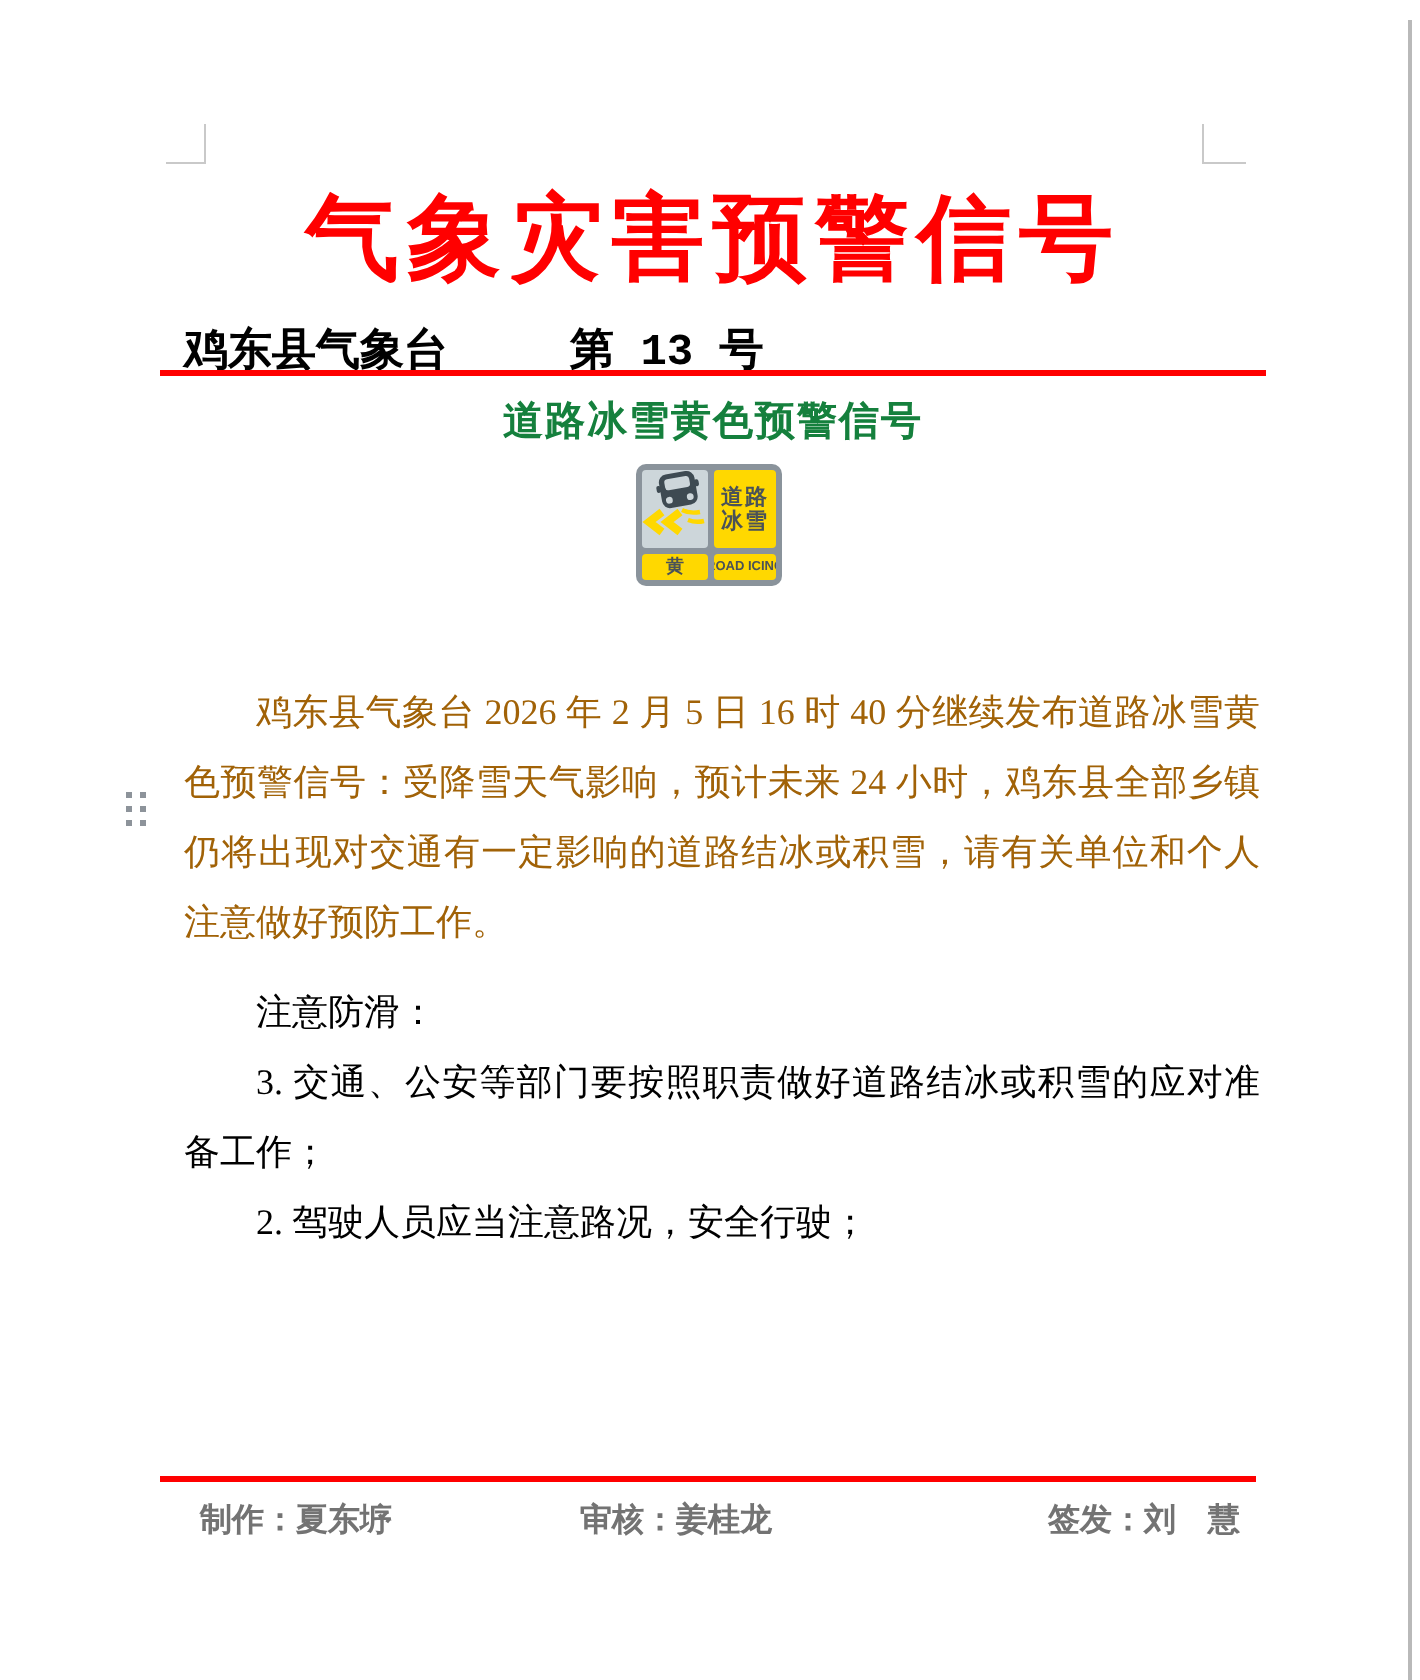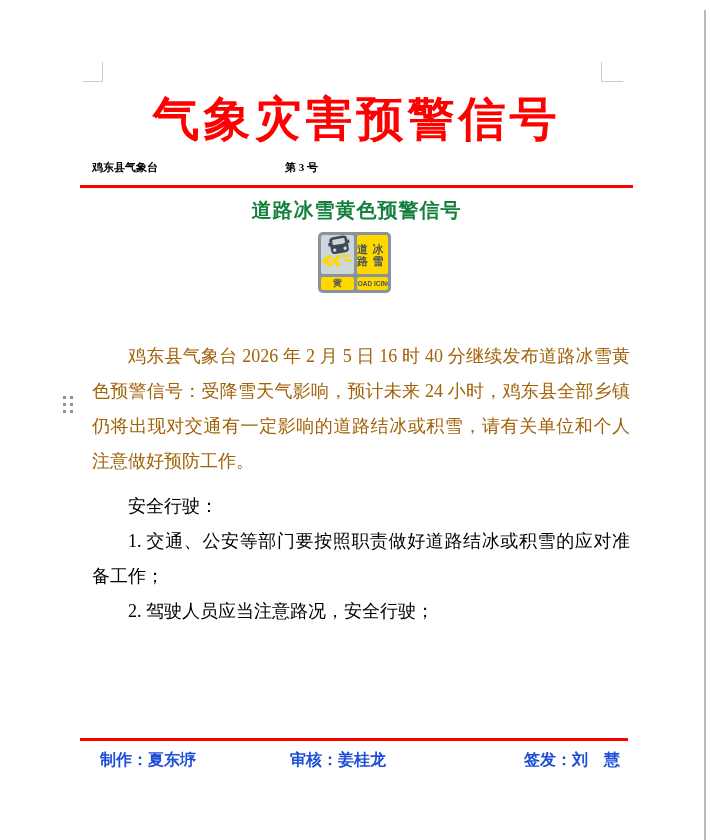--- a/index.html
+++ b/index.html
@@ -14,50 +14,50 @@
   .crop-tr { position:absolute; left:601px; top:62px; width:22px; height:20px;
              border-left:1px solid #c9c9c9; border-bottom:1px solid #c9c9c9; }
   .anchor-dots { position:absolute; left:63px; top:396px; display:grid;
                  grid-template-columns:repeat(2,3px); grid-auto-rows:3px; gap:4px; }
   .anchor-dots i { background:#8d939a; display:block; }
 
   
   .doc-title { position:absolute; left:80px; top:88px; width:553px; text-align:center;
                font-size:47px; font-weight:bold; letter-spacing:4px; color:#ff0000; white-space:nowrap; }
   .masthead { position:absolute; left:92px; top:160px; width:510px; height:24px;
-              font-size:11px; font-weight:bold; color:#000; }
+              font-size:22px; font-weight:bold; color:#000;font-family:Liberation Mono, monospace; }
   .masthead .station { position:absolute; left:0; top:0; }
   .masthead .issue-no { position:absolute; left:193px; top:0; }
   .masthead .date { position:absolute; right:0; top:0; }
   .rule-top { position:absolute; left:80px; top:185px; width:553px; height:3px; background:#ff0000; }
   .signal-title { position:absolute; left:80px; top:197px; width:553px; text-align:center;
                   font-size:20px; font-weight:bold; letter-spacing:1px; color:#15803d; }
 
   
   .warn-icon { position:absolute; left:318px; top:232px; width:73px; height:61px;
                background:#8a939b; border-radius:5px; padding:3px;
                display:grid; grid-template-columns:33px 1fr; grid-template-rows:1fr 13px; gap:3px; }
   .warn-cell { border-radius:2px; display:flex; align-items:center; justify-content:center; overflow:hidden; }
   .cell-car { background:#cdd6da; }
   .cell-yellow { background:#ffd800; color:#4a5258; font-family:"Liberation Sans",sans-serif; font-weight:bold; }
-  .cell-label { font-size:11px; line-height:12px; letter-spacing:1px; }
+  .cell-label { flex-direction:column; font-size:11px; line-height:12px; letter-spacing:1px; }
   .cell-level { font-size:9px; }
   .cell-en { font-size:6.5px; letter-spacing:0; white-space:nowrap; }
 
   
   .body-par { position:absolute; left:92px; top:339px; width:538px;
               font-size:18px; line-height:35px; color:#a16207; text-align:justify; text-indent:2em; }
   .guide { position:absolute; left:92px; top:489px; width:538px;
            font-size:18px; line-height:35px; color:#000; }
   .guide p { text-align:justify; text-indent:2em; }
 
   
   .rule-bottom { position:absolute; left:80px; top:738px; width:548px; height:2.5px; background:#ff0000; }
   .footer { position:absolute; left:0; top:750px; width:710px; height:24px;
-            font-size:16px; font-weight:bold; color:#1d4ed8; }
+            font-size:16px; font-weight:bold; color:#737373; }
   .footer .producer { position:absolute; left:100px; }
   .footer .reviewer { position:absolute; left:290px; }
   .footer .issuer   { position:absolute; left:524px; }
 </style>
 </head>
 <body>
 
 <div class="page">
 
   <div class="window-edge"></div>
@@ -69,21 +69,21 @@
       <i></i>
       <i></i>
       <i></i>
       <i></i>
   </div>
 
   <div class="doc-title">气象灾害预警信号</div>
 
   <div class="masthead">
     <span class="station">鸡东县气象台</span>
-    <span class="issue-no">第 3 号</span>
+    <span class="issue-no">第 13 号</span>
   </div>
   <div class="rule-top"></div>
 
   <div class="signal-title">道路冰雪黄色预警信号</div>
 
   <div class="warn-icon">
     <div class="warn-cell cell-car">
       <svg width="33" height="42" viewBox="0 0 33 42">
         <g transform="rotate(-10 17 13)">
           <rect x="9.5" y="2.5" width="18" height="17" rx="4" fill="#3e4a52"></rect>
@@ -103,22 +103,22 @@
       <span>道路</span>
       <span>冰雪</span>
     </div>
     <div class="warn-cell cell-yellow cell-level">黄</div>
     <div class="warn-cell cell-yellow cell-en">ROAD ICING</div>
   </div>
 
   <p class="body-par">鸡东县气象台 2026 年 2 月 5 日 16 时 40 分继续发布道路冰雪黄色预警信号：受降雪天气影响，预计未来 24 小时，鸡东县全部乡镇仍将出现对交通有一定影响的道路结冰或积雪，请有关单位和个人注意做好预防工作。</p>
 
   <div class="guide">
-    <p>安全行驶：</p>
-    <p>1. 交通、公安等部门要按照职责做好道路结冰或积雪的应对准备工作；</p>
+    <p>注意防滑：</p>
+    <p>3. 交通、公安等部门要按照职责做好道路结冰或积雪的应对准备工作；</p>
     <p>2. 驾驶人员应当注意路况，安全行驶；</p>
   </div>
 
   <div class="rule-bottom"></div>
   <div class="footer">
     <span class="producer">制作：夏东垿</span>
     <span class="reviewer">审核：姜桂龙</span>
     <span class="issuer">签发：刘　慧</span>
   </div>
 

